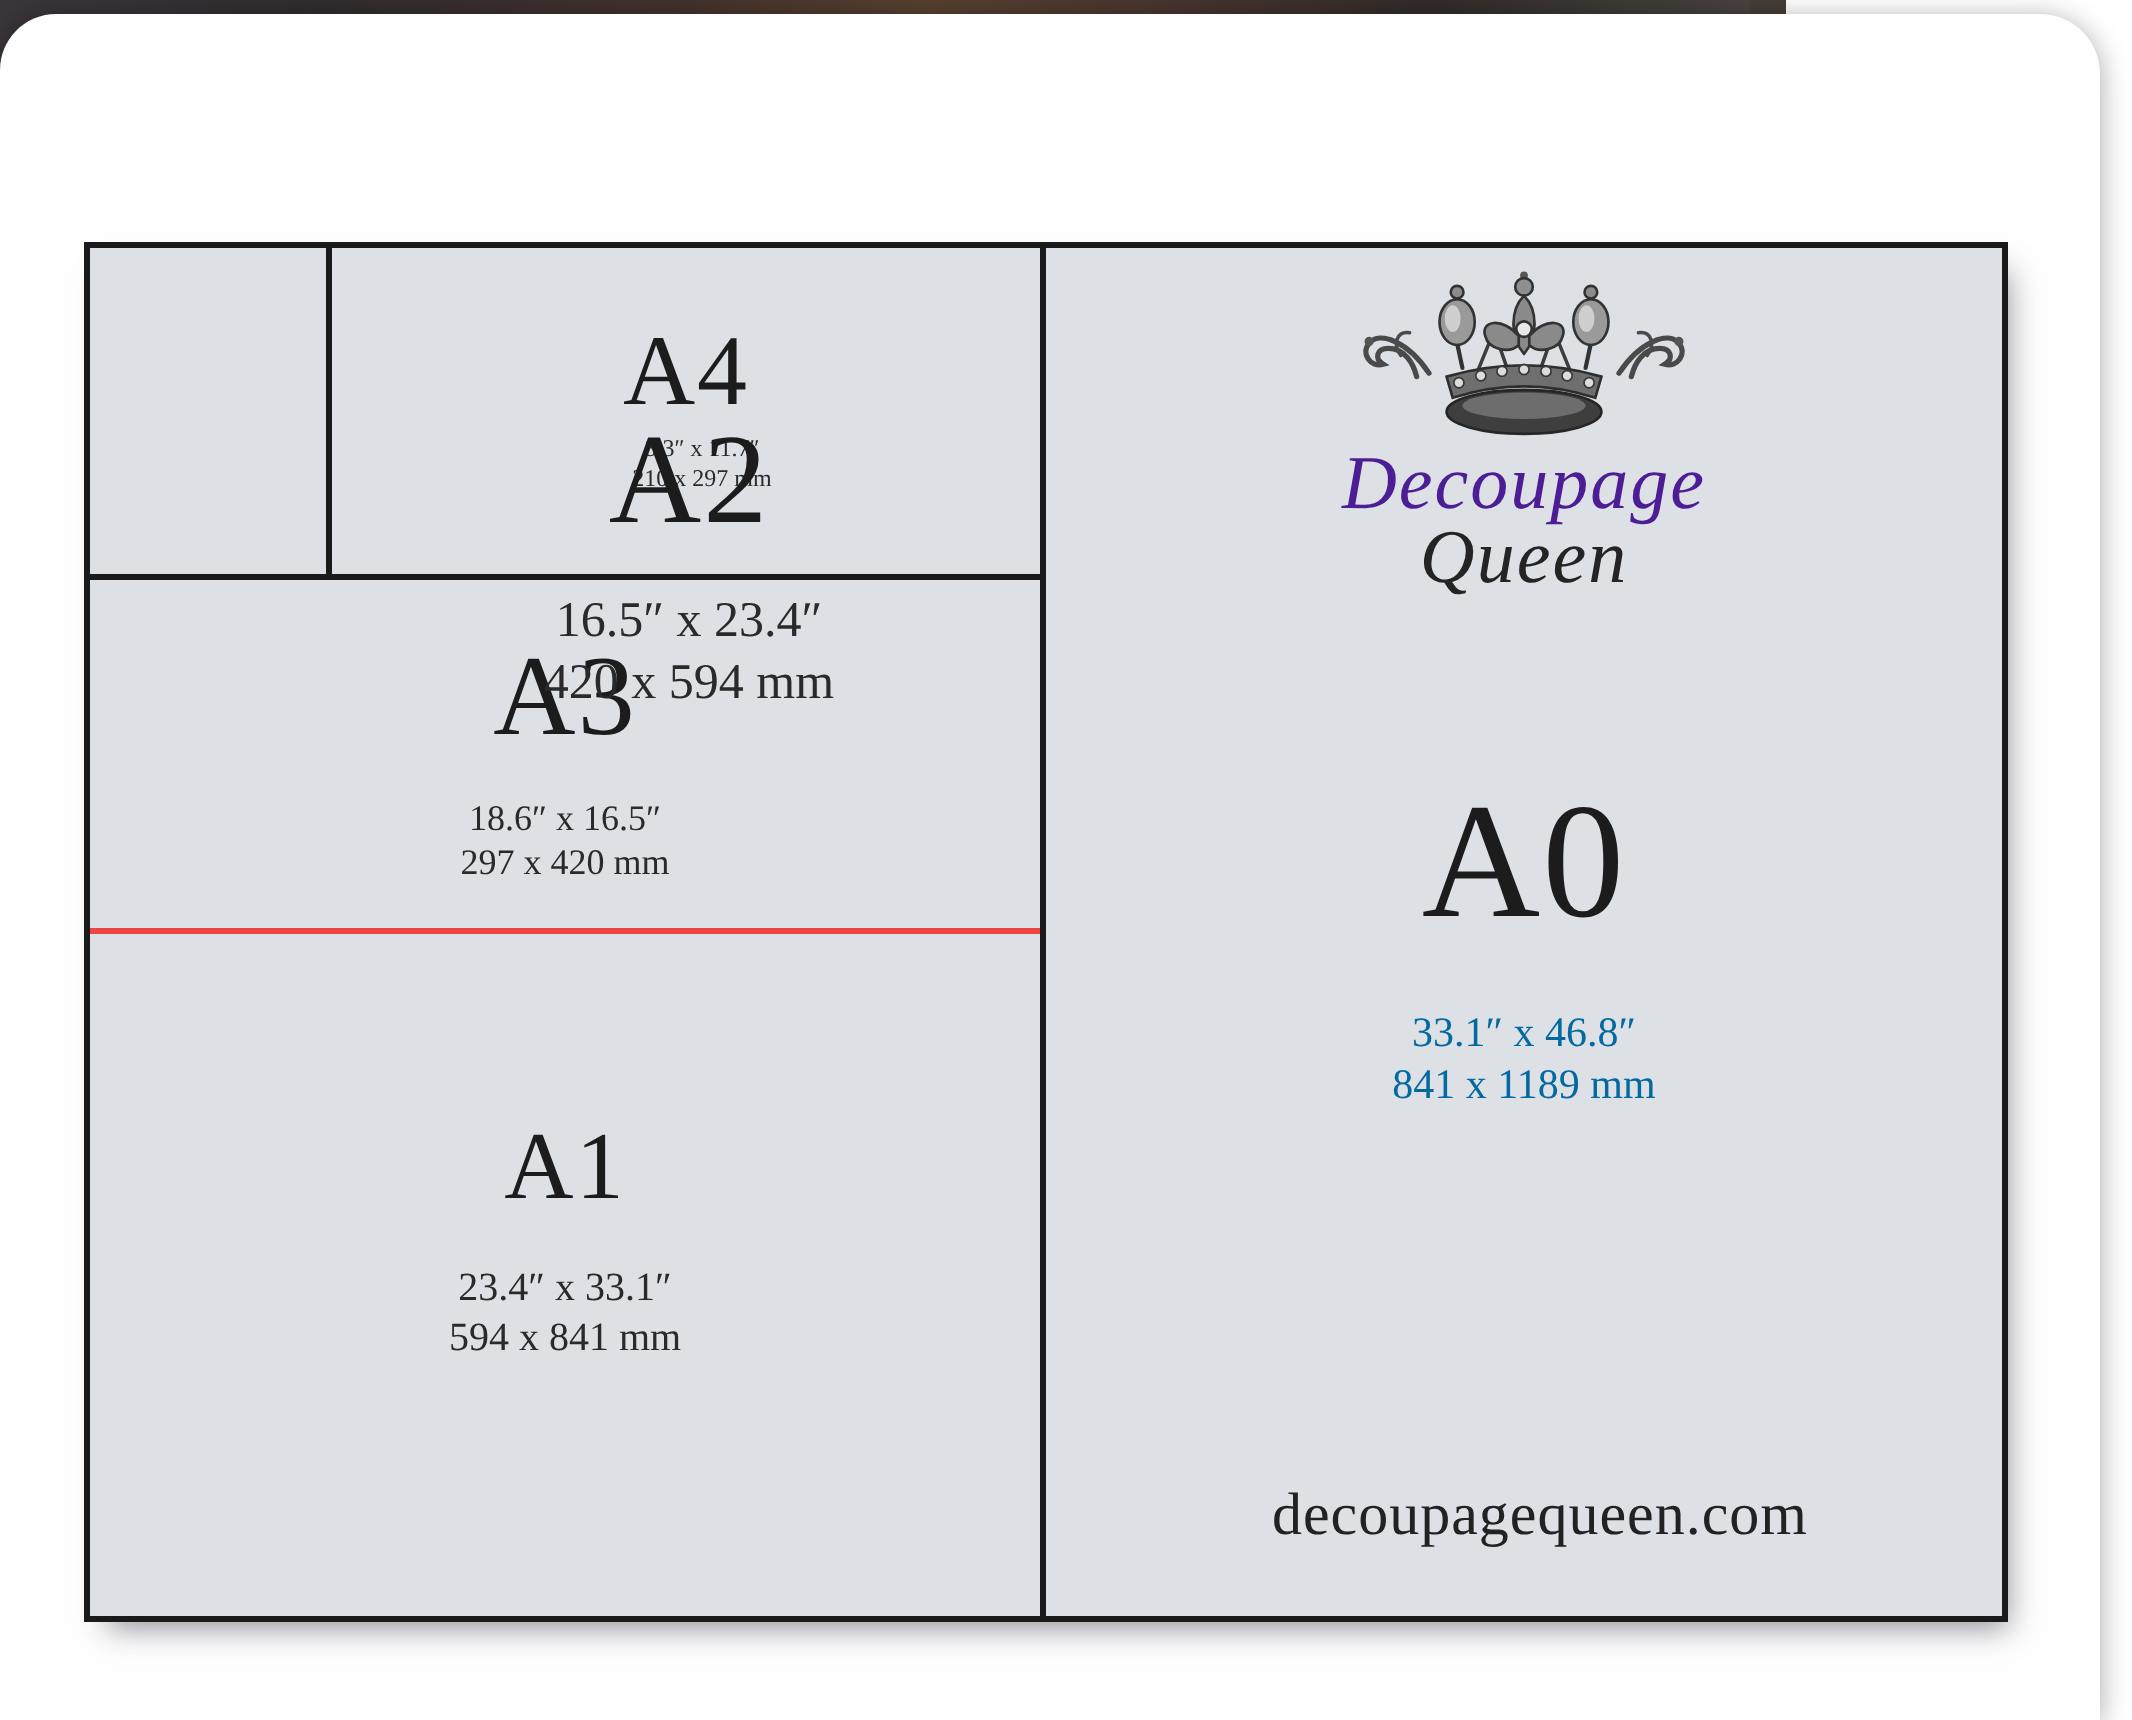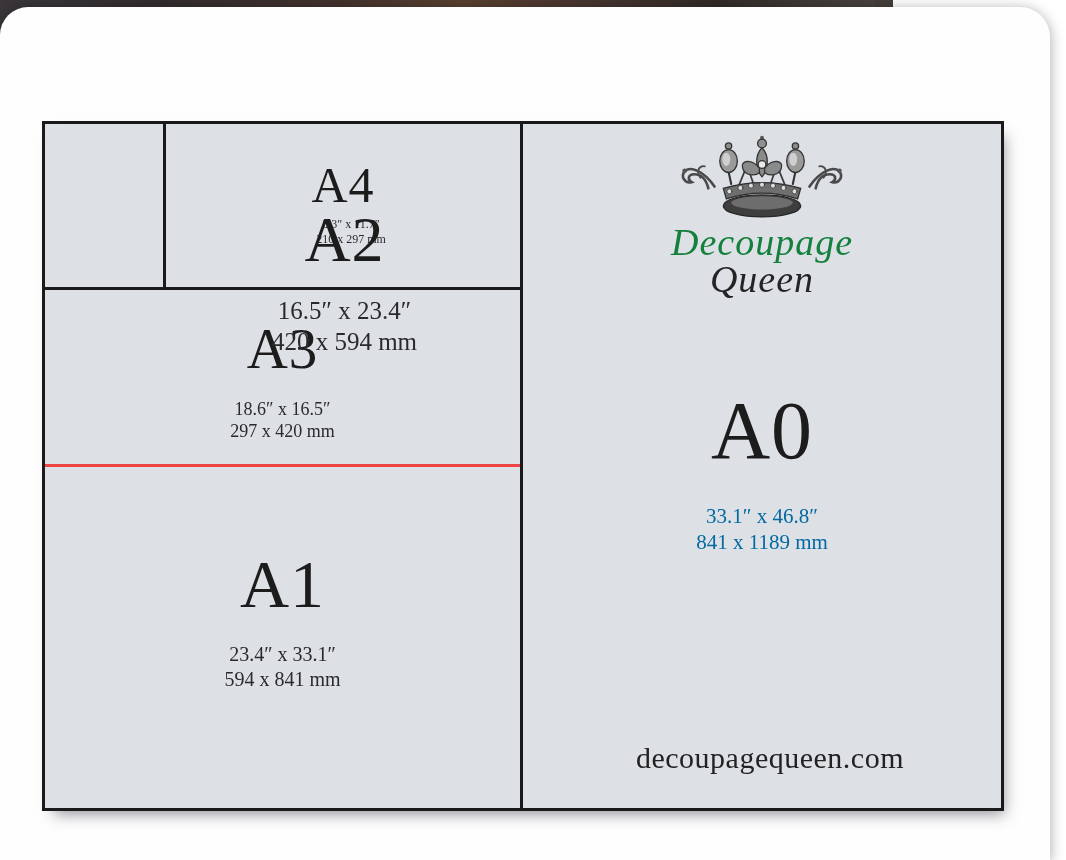--- a/index.html
+++ b/index.html
@@ -55,39 +55,39 @@
 
   .size-label { line-height: 1; letter-spacing: 1px; }
   .size-meta { text-align: center; line-height: 1.22; margin-top: 7px; color: #2a2a2a; }
 
   .lbl-a4 { font-size: 50px; }
   .meta-a4 { font-size: 12px; margin-left: 16px; }
   .lbl-a3 { font-size: 57px; }
   .meta-a3 { font-size: 18px; margin-top: 22px; }
   .lbl-a2 { font-size: 64px; }
   .meta-a2 { font-size: 25px; margin-top: 24px; }
-  .lbl-a1 { font-size: 68px; }
+  .lbl-a1 { font-size: 48px; }
   .meta-a1 { font-size: 20px; margin-top: 24px; }
   .lbl-a0 { font-size: 82px; }
   .meta-a0 { font-size: 21px; }
 
   
   .cell-a2 {
     position: absolute; left: 121px; top: 15px; width: 357px; height: 343px;
     display: flex; flex-direction: column; align-items: center; justify-content: center;
     padding-bottom: 56px;
   }
   .left-stack { position: relative; }
 
   
   .a0-panel { position: absolute; inset: 0; text-align: center; }
   .crown { position: absolute; top: 8px; left: 50%; transform: translateX(-50%); }
   .logo-line1 {
     position: absolute; top: 96px; left: 0; right: 0;
-    font-style: italic; font-size: 38px; color: #15803d; letter-spacing: 1px;
+    font-style: italic; font-size: 38px; color: #4c1d95; letter-spacing: 1px;
   }
   .logo-line2 {
     position: absolute; top: 133px; left: 0; right: 0;
     font-style: italic; font-size: 38px; color: #242424; letter-spacing: 1px; font-family: Liberation Serif, serif;
   }
   .a0-label { position: absolute; top: 266px; left: 0; right: 0; line-height: 1; }
   .a0-meta  { position: absolute; top: 372px; left: 0; right: 0; line-height: 1.25; color: #0369a1; }
   .site {
     position: absolute; bottom: 33px; left: 16px; right: 0;
     font-size: 30px; color: #222; letter-spacing: 0.5px;

